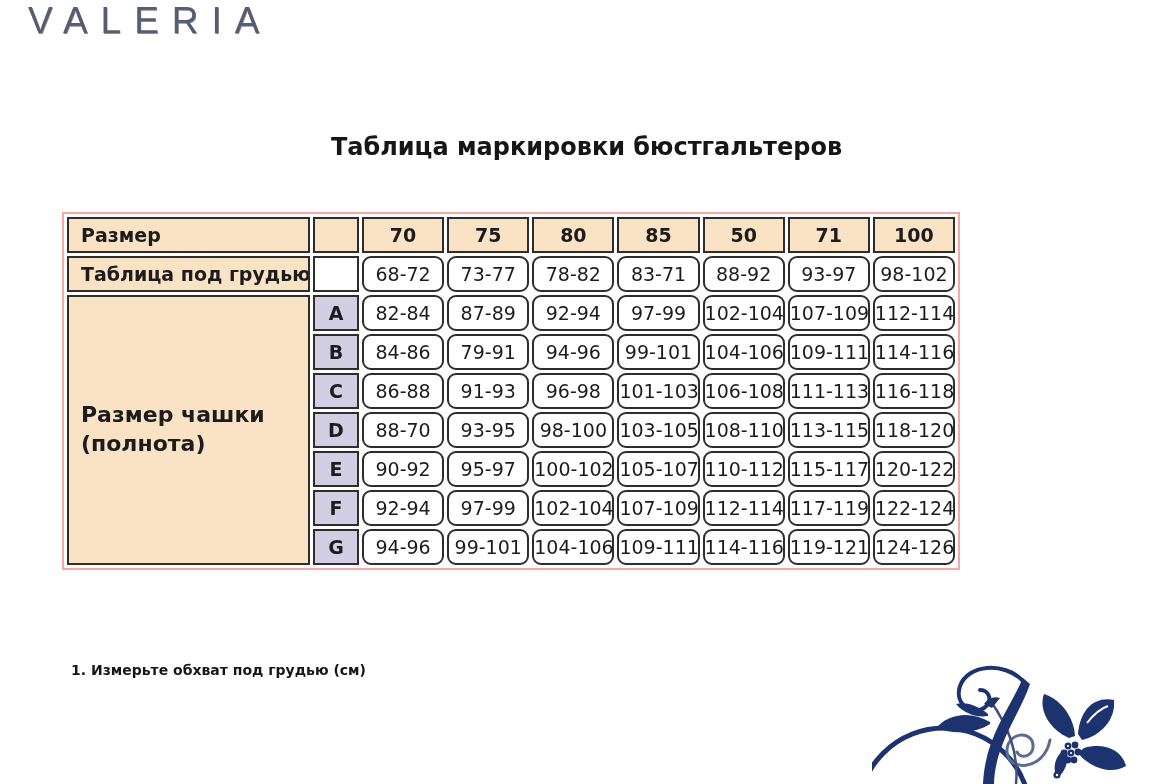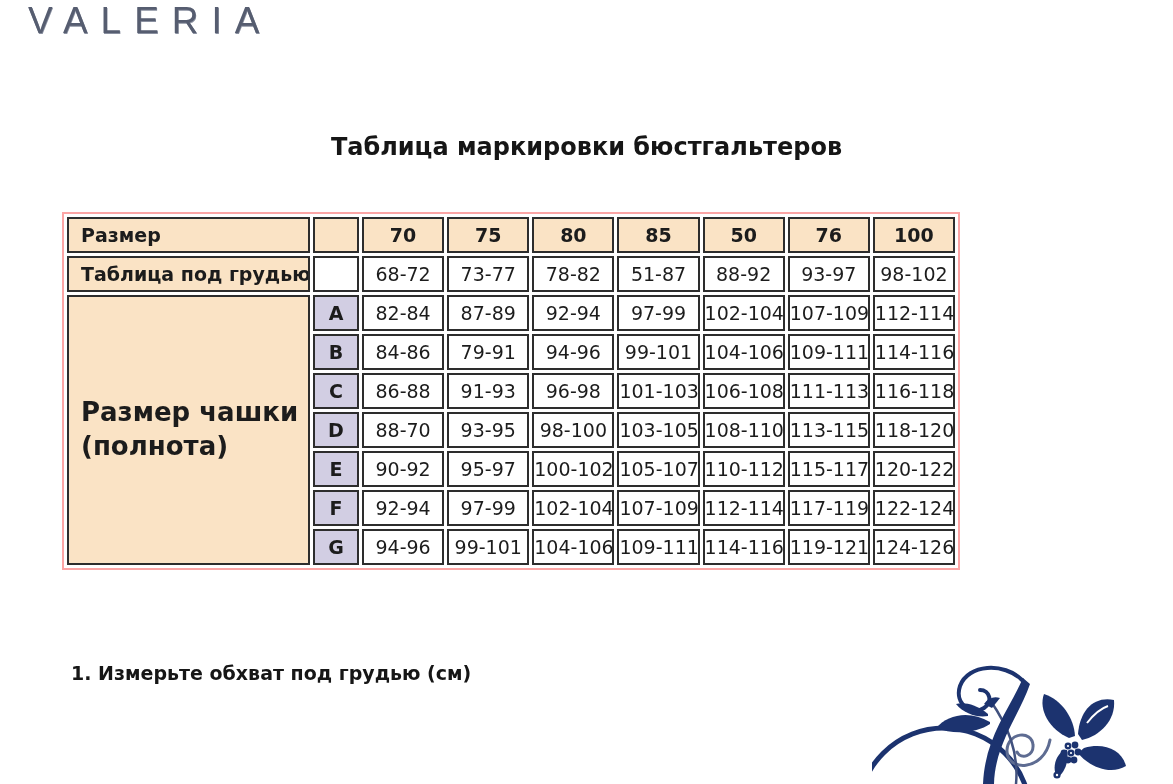--- a/index.html
+++ b/index.html
@@ -61,31 +61,31 @@
   }
   td.peach { background: #fae3c5; }
   td.lav   { background: #d2cee3; }
   td.label {
     text-align: left;
     padding-left: 12px;
     font-weight: bold;
   }
   td.head   { font-weight: bold; }
   td.letter { font-weight: bold; font-size: 19px; }
-  td.data   { font-size: 19px; font-weight: normal; }
+  td.data   { font-size: 19px; font-weight: normal; border-radius: 9px; }
   td.cuplabel {
     line-height: 1.3;
-    font-size: 26px;
+    font-size: 22px;
     white-space: normal;
   }
   .instructions {
     position: absolute;
     left: 71px;
     top: 662px;
-    font-size: 19px;
+    font-size: 14px;
     font-weight: bold;
     color: #161616;
   }
   .instructions .line { margin-bottom: 25px; }
   .ornament {
     position: absolute;
     left: 872px;
     top: 652px;
     width: 301px;
     height: 132px;
@@ -112,30 +112,30 @@
   </colgroup>
   <tbody id="table-body">
       <tr>
         <td class="label peach">Размер</td>
         <td class="peach"></td>
         <td class="head peach">70</td>
         <td class="head peach">75</td>
         <td class="head peach">80</td>
         <td class="head peach">85</td>
         <td class="head peach">50</td>
-        <td class="head peach">76</td>
+        <td class="head peach">71</td>
         <td class="head peach">100</td>
       </tr>
       <tr>
         <td class="label peach">Таблица под грудью</td>
         <td></td>
         <td class="data">68-72</td>
         <td class="data">73-77</td>
         <td class="data">78-82</td>
-        <td class="data">51-87</td>
+        <td class="data">83-71</td>
         <td class="data">88-92</td>
         <td class="data">93-97</td>
         <td class="data">98-102</td>
       </tr>
       <tr>
         <td class="label peach cuplabel" rowspan="7">
           <div>Размер чашки</div>
           <div>(полнота)</div>
         </td>
         <td class="letter lav">A</td>

